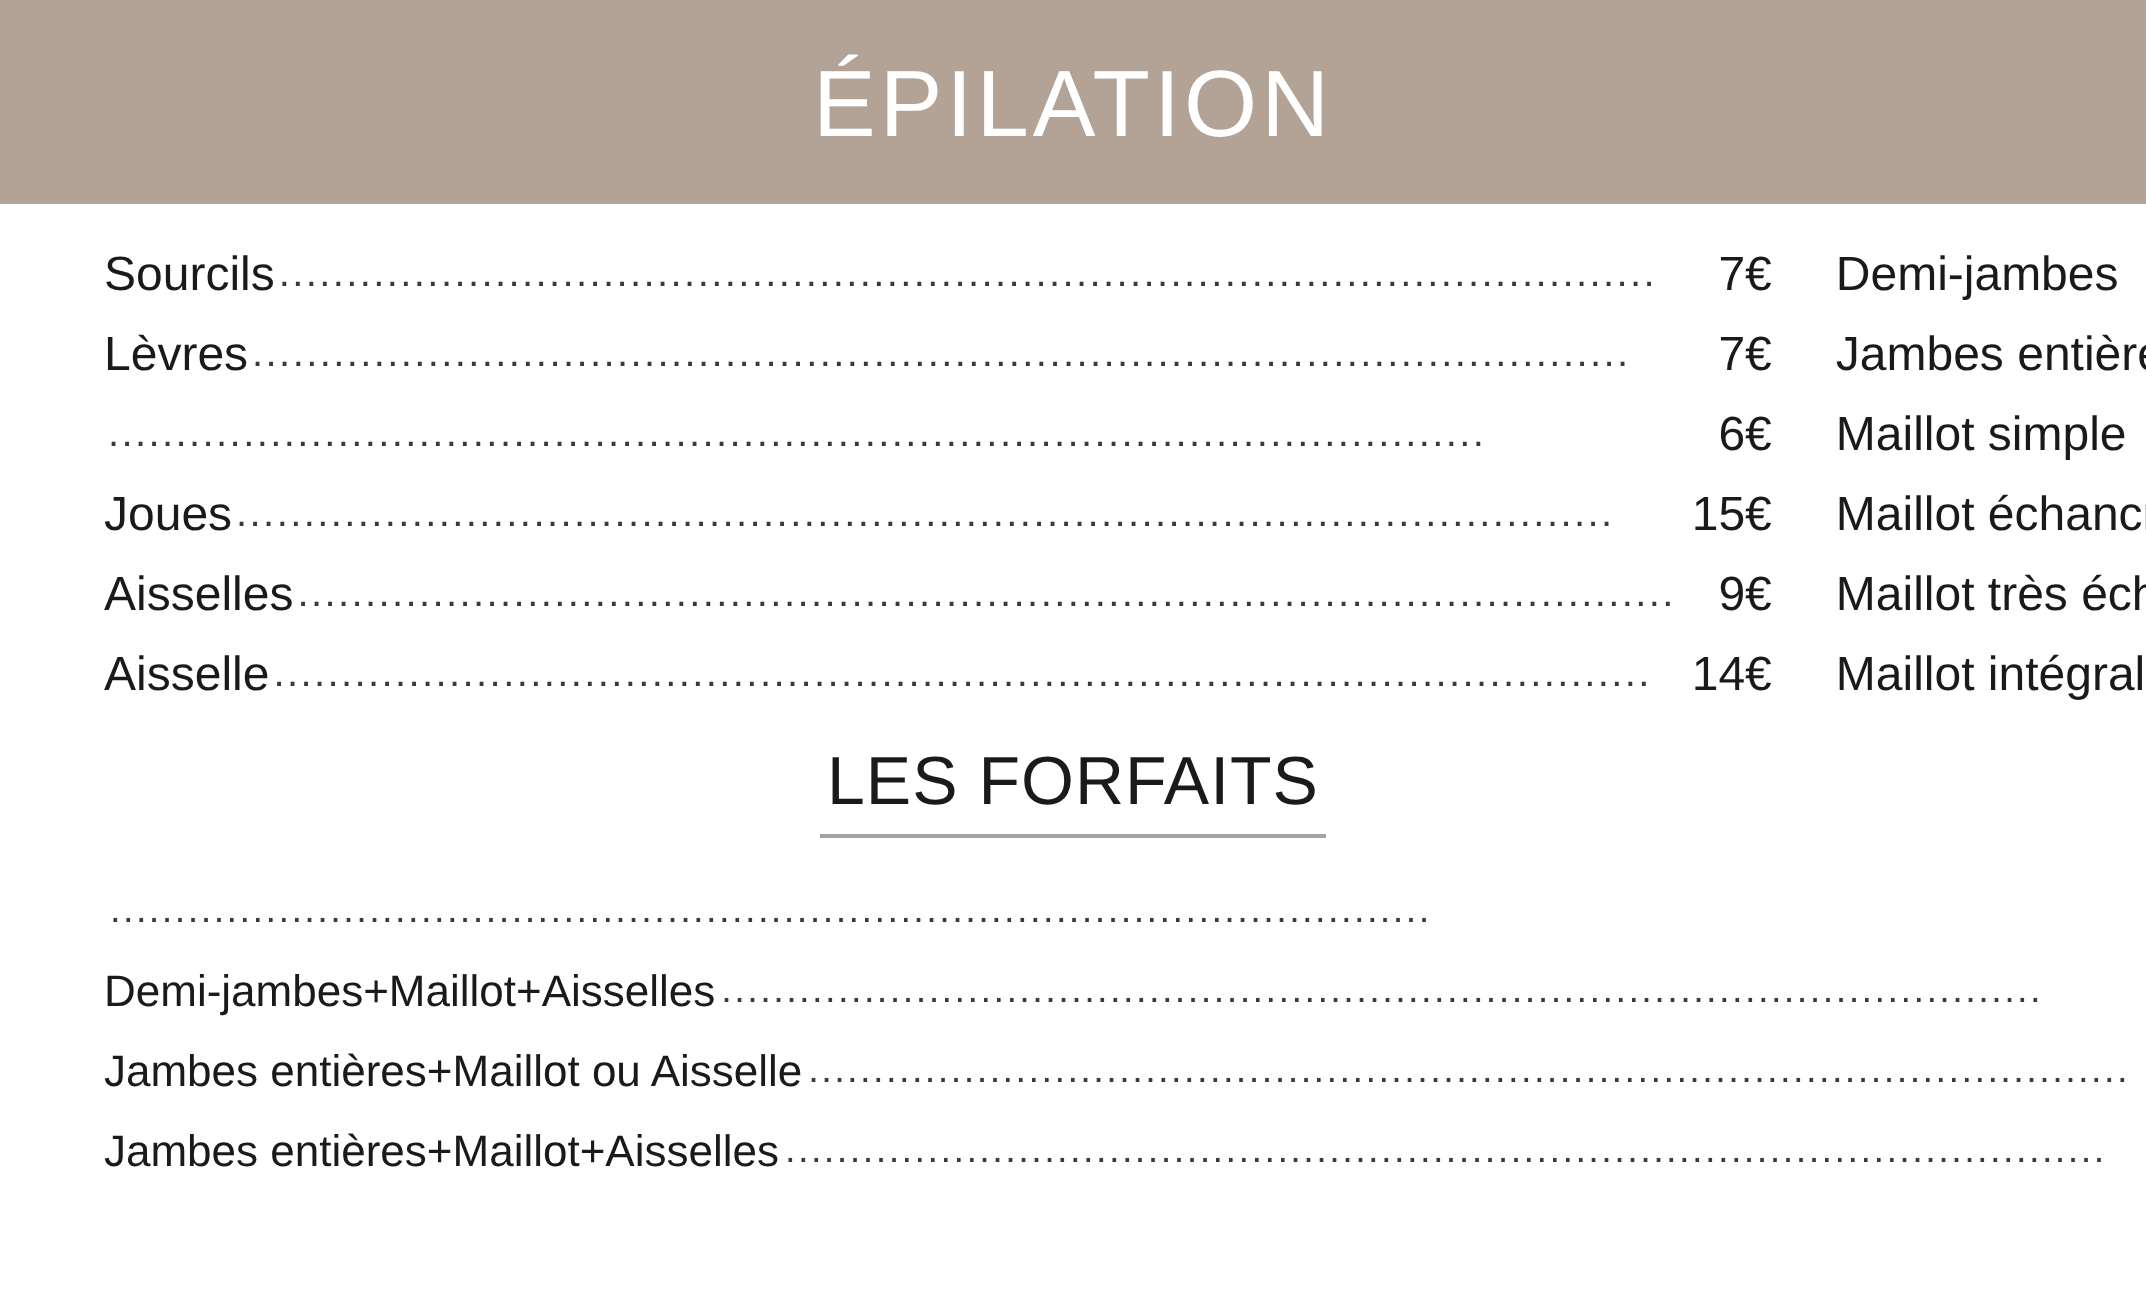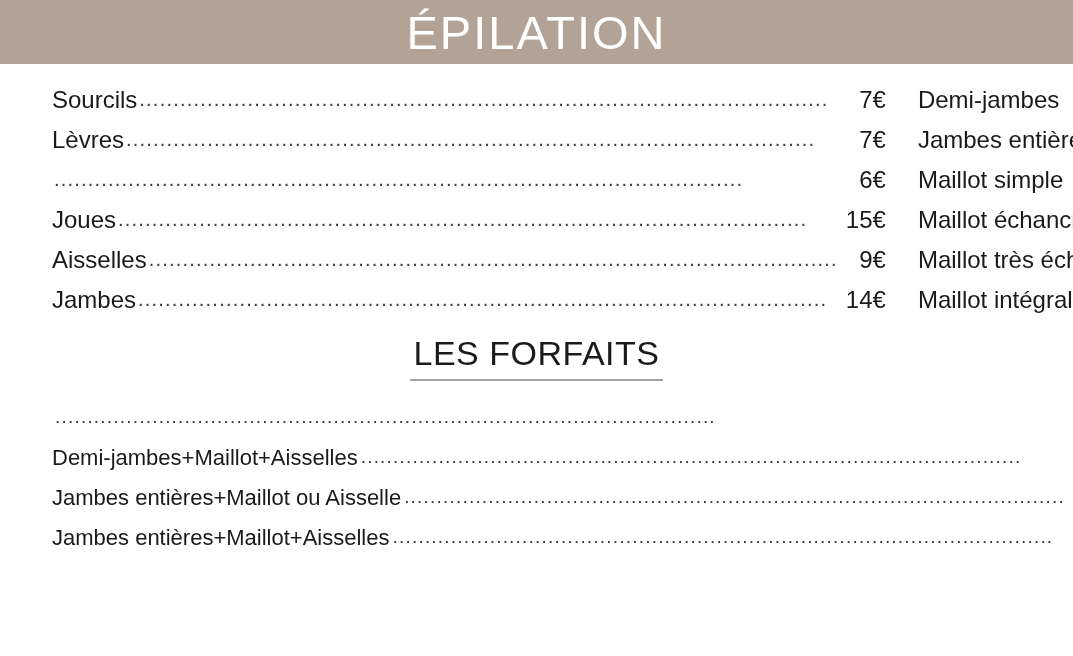--- a/index.html
+++ b/index.html
@@ -11,21 +11,21 @@
     height: 656px;
     background: #ffffff;
     font-family: "Liberation Sans", sans-serif;
     color: #1a1a1a;
     overflow: hidden;
     position: relative;
   }
 
   
   .banner {
-    height: 64px;
+    height: 102px;
     background: #b2a396;
     display: flex;
     align-items: center;
     justify-content: center;
   }
   .banner-title {
     color: #ffffff;
     font-size: 47px;
     font-weight: 400;
     letter-spacing: 2px;
@@ -161,21 +161,21 @@
       <span class="price">15€</span>
     </div>
 
     <div class="row">
       <span class="label">Aisselles</span>
       <span class="dots">......................................................................................................</span>
       <span class="price">9€</span>
     </div>
 
     <div class="row">
-      <span class="label">Jambes</span>
+      <span class="label">Aisselle</span>
       <span class="dots">......................................................................................................</span>
       <span class="price">14€</span>
     </div>
 
   </div>
 
   <div class="col right">
 
     <div class="row">
       <span class="label">Demi-jambes</span>

